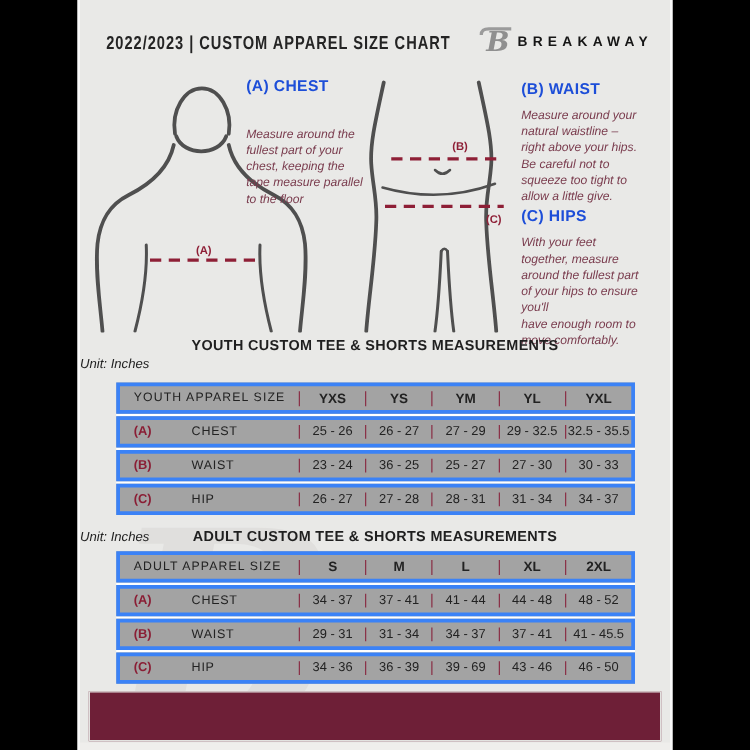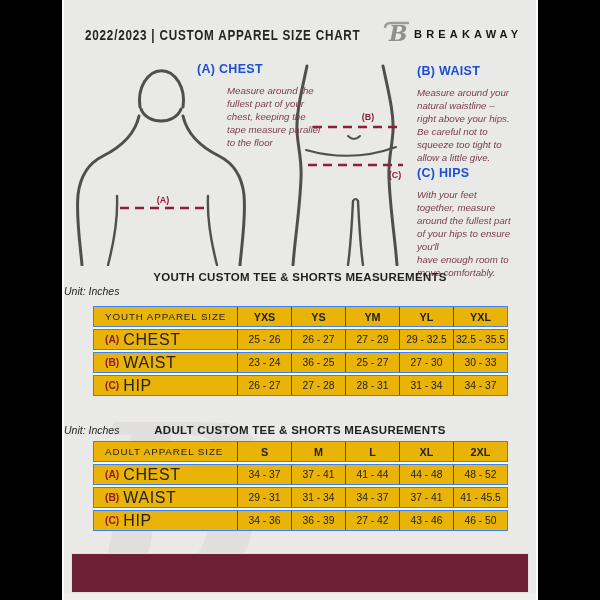--- a/index.html
+++ b/index.html
@@ -41,35 +41,36 @@
   }
   .tbl-unit {
     position:absolute; left:0; width:100%; text-align:left; font-style:italic;
     font-size:10.5px; color:#222; z-index:2;
   }
   .size-table {
     position:absolute; left:29px; width:415px; background:#ffffff;
     display:flex; flex-direction:column; gap:2px; z-index:1;
   }
   .trow {
-    display:flex; background:#eab308; border:1px solid #3b82f6; height:19px;
+    display:flex; background:#a3a3a3; border:3px solid #3b82f6; height:19px;
     box-sizing:content-box;
+    align-items:center;
   }
   .tcell {
     flex:1 1 0; display:flex; align-items:center; justify-content:center;
     font-size:10.3px; color:#222; border-left:1.5px solid #8a3248;
     white-space:nowrap; overflow:hidden;
   }
   .tcell.first {
     flex:0 0 132px; justify-content:flex-start; padding-left:11px;
     border-left:none;
   }
   .thead .tcell { font-weight:bold; font-size:10.8px; }
   .thead .tcell.first { font-weight:normal; font-size:9.8px; letter-spacing:0.9px; }
-  .rlabel { font-size:16px; letter-spacing:0.6px; color:#222; }
+  .rlabel { font-size:10px; letter-spacing:0.6px; color:#222;margin-left:28px; }
   .prefix { color:#8a1e35; font-weight:bold; margin-right:4px; font-size:10.3px; }
   .watermark {
     position:absolute; left:24px; top:396px; font-size:215px; font-weight:bold;
     font-style:italic; font-family:"DejaVu Serif", serif; color:#e0dfdd;
     z-index:0; line-height:1; user-select:none;
   }
   .footer-bar {
     position:absolute; left:7px; top:553px; width:458px; height:40px;
     background:#6e1f37; border:1px solid #e3e2e0; box-sizing:border-box; z-index:2;
   }
@@ -114,21 +115,21 @@
         <path d="M 76 145 C 77 166, 78 187, 81 209" stroke-width="2.4"></path>
         <path d="M 71 145 Q 73.5 141 76 145" stroke-width="2"></path>
       </g>
       <path d="M 31 71 L 117 71" stroke="#8e1f36" stroke-width="2.6" stroke-dasharray="9 6"></path>
       <text x="86" y="64" text-anchor="middle" font-size="9" font-weight="bold" fill="#8e1f36">(B)</text>
       <path d="M 26 109 L 121 109" stroke="#8e1f36" stroke-width="2.6" stroke-dasharray="9 6"></path>
       <text x="113" y="122" text-anchor="middle" font-size="9" font-weight="bold" fill="#8e1f36">(C)</text>
     </svg>
 
     <div class="guide-heading" style="left:133px; top:62px;">(A) CHEST</div>
-    <div class="guide-body" style="left:133px; top:84px; width:125px;margin-left:30px;">Measure around the
+    <div class="guide-body" style="left:133px; top:101px; width:125px;">Measure around the
 fullest part of your
 chest, keeping the
 tape measure parallel
 to the floor</div>
 
     <div class="guide-heading" style="left:353px; top:64px;">(B) WAIST</div>
     <div class="guide-body" style="left:353px; top:86px; width:120px;">Measure around your
 natural waistline –
 right above your hips.
 Be careful not to
@@ -225,21 +226,21 @@
           <div class="tcell">37 - 41</div>
           <div class="tcell">41 - 45.5</div>
         </div>
         <div class="trow">
           <div class="tcell first">
             <span class="prefix">(C)</span>
             <span class="rlabel">HIP</span>
           </div>
           <div class="tcell">34 - 36</div>
           <div class="tcell">36 - 39</div>
-          <div class="tcell">27 - 42</div>
+          <div class="tcell">39 - 69</div>
           <div class="tcell">43 - 46</div>
           <div class="tcell">46 - 50</div>
         </div>
       </div>
 
     <div class="bottom-strip"></div>
     <div class="footer-bar"></div>
   </div>
 </div>
 

